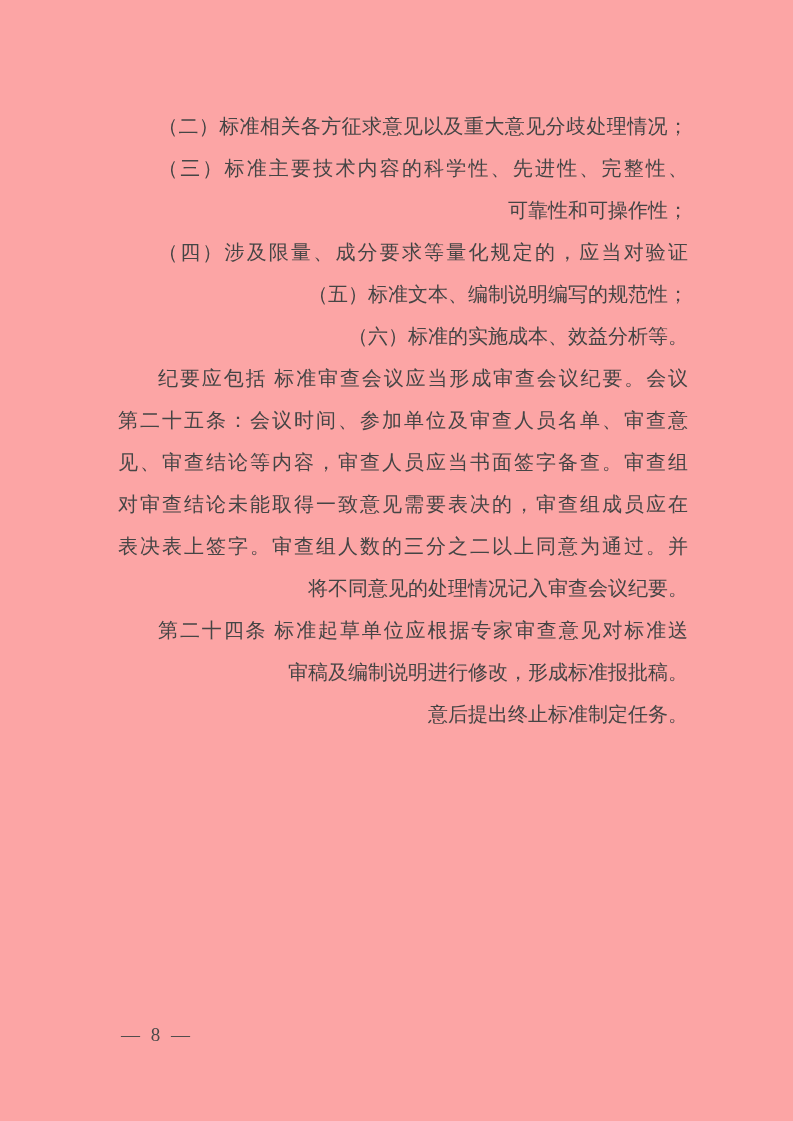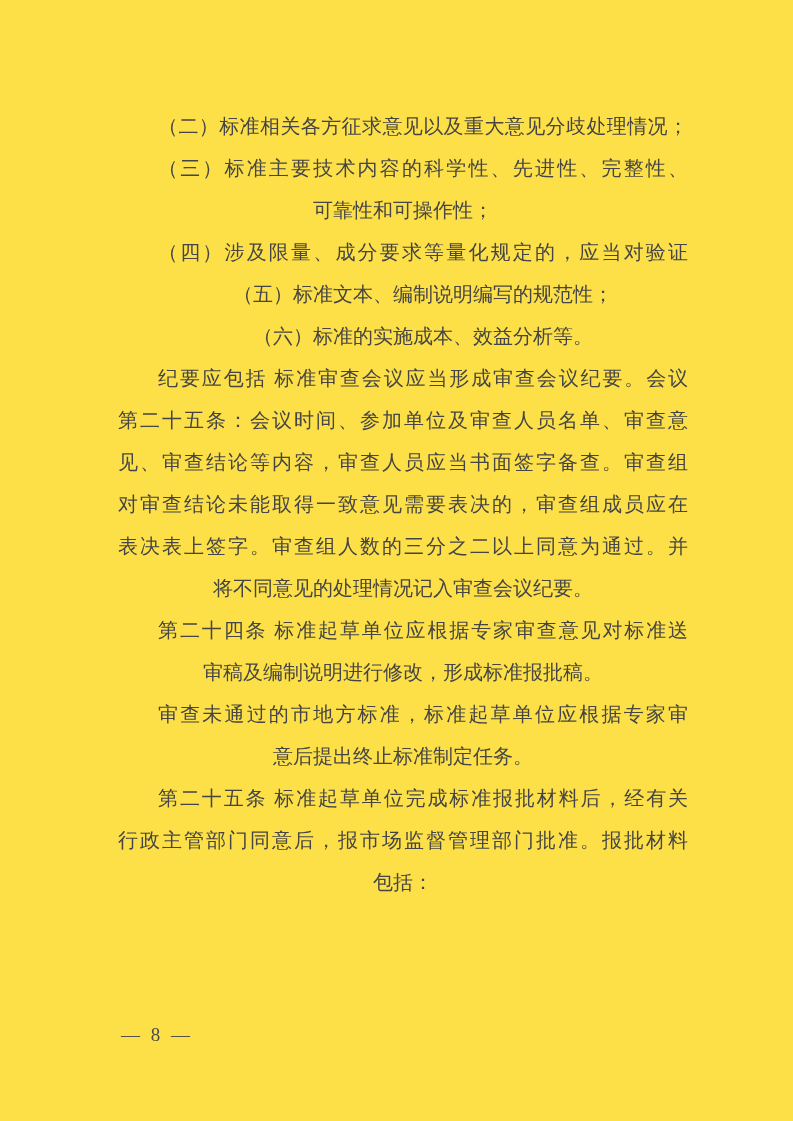--- a/index.html
+++ b/index.html
@@ -10,38 +10,38 @@
     width: 793px;
     height: 1121px;
     overflow: hidden;
     background: #fdfdfc;
     font-family: "Liberation Serif", serif;
   }
   .page {
     position: relative;
     width: 793px;
     height: 1121px;
-    background: #fde047;
+    background: #fca5a5;
     color: #454545;
   }
   .body-text {
     position: absolute;
     left: 118px;
     top: 105px;
     width: 570px;
     font-size: 20px;
     line-height: 42px;
     color: #454545;
   }
   .para {
     margin: 0;
     padding: 0;
   }
   .line {
-    text-align: center;
+    text-align: right;
     white-space: nowrap;
   }
   .line.fill {
     white-space: normal;
     text-align: justify;
     text-align-last: justify;
     text-justify: inter-character;
   }
   .line.indent {
     padding-left: 40px;
@@ -95,27 +95,21 @@
       <div class="line fill">表决表上签字。审查组人数的三分之二以上同意为通过。并</div>
       <div class="line">将不同意见的处理情况记入审查会议纪要。</div>
     </div>
 
     <div class="para">
       <div class="line indent fill">第二十四条 标准起草单位应根据专家审查意见对标准送</div>
       <div class="line">审稿及编制说明进行修改，形成标准报批稿。</div>
     </div>
 
     <div class="para">
-      <div class="line indent fill">审查未通过的市地方标准，标准起草单位应根据专家审</div>
       <div class="line">意后提出终止标准制定任务。</div>
     </div>
 
-    <div class="para">
-      <div class="line indent fill">第二十五条 标准起草单位完成标准报批材料后，经有关</div>
-      <div class="line fill">行政主管部门同意后，报市场监督管理部门批准。报批材料</div>
-      <div class="line">包括：</div>
-    </div>
 
   </div>
 
   <div class="page-number">— 8 —</div>
 
 </div>
 
 </body></html>

